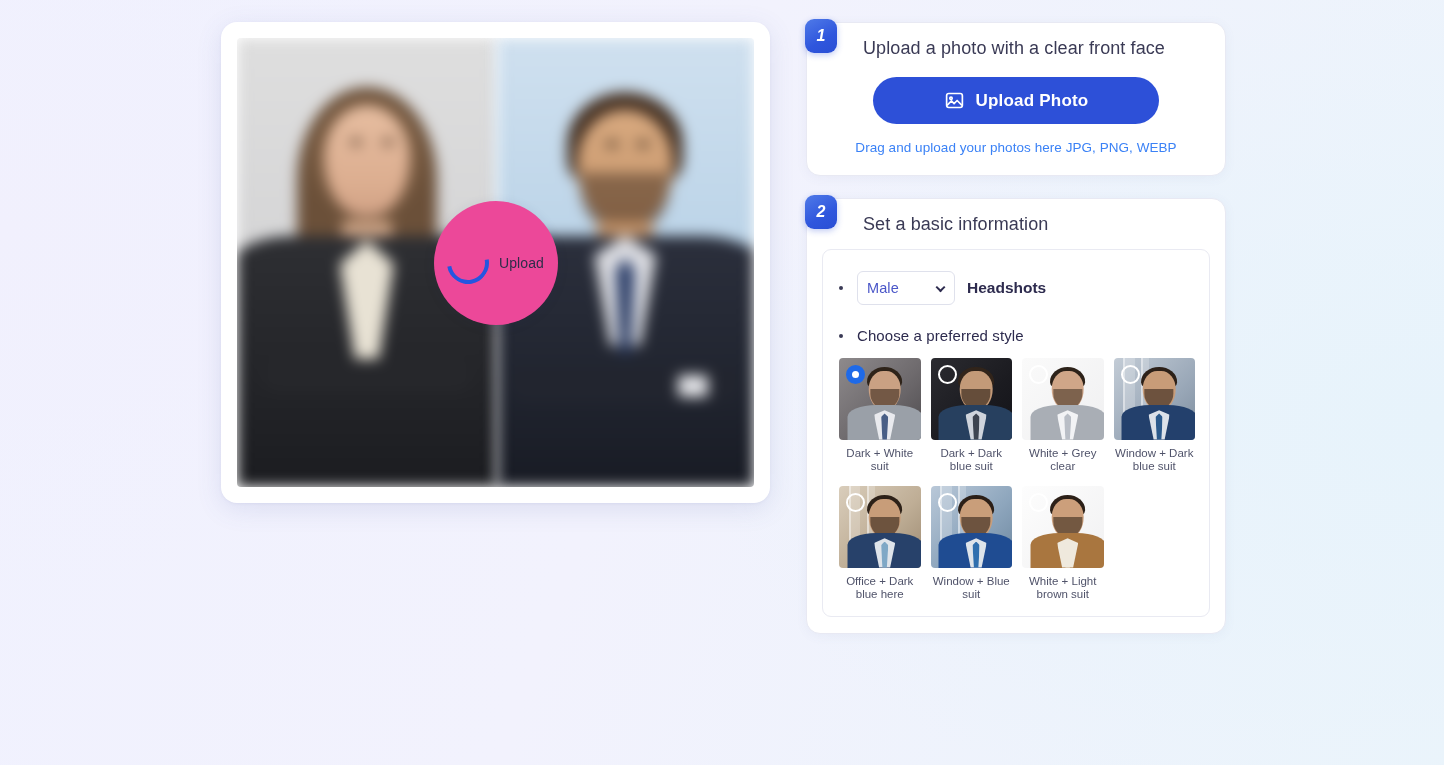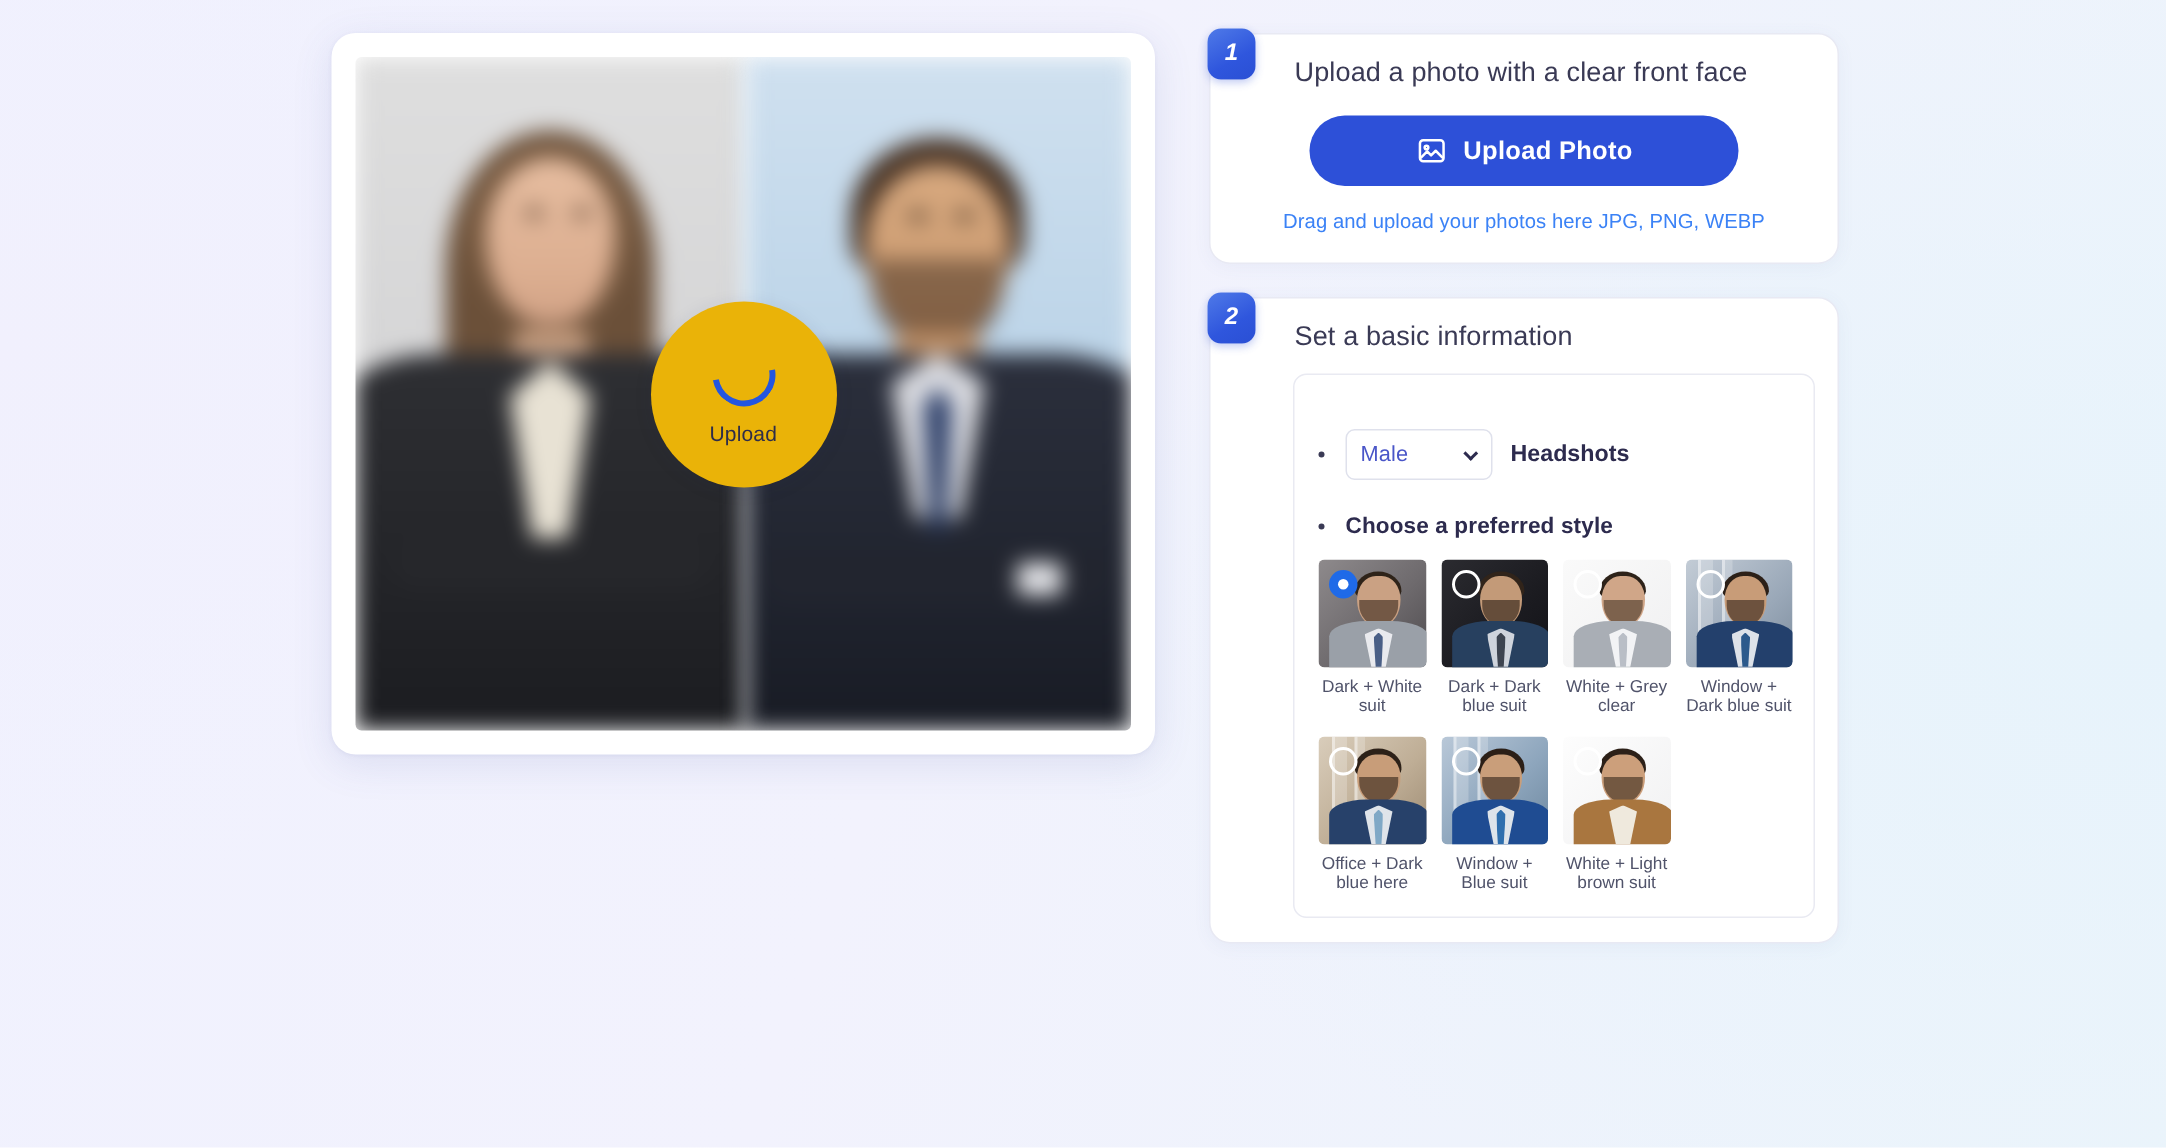--- a/index.html
+++ b/index.html
@@ -173,24 +173,23 @@
     position: absolute; right: 18%; bottom: 20%;
     width: 30px; height: 22px; background: #e2e3e7; border-radius: 4px;
   }
 
   
   .upload-spinner {
     position: absolute;
     left: 50%; top: 50%;
     transform: translate(-50%, -50%);
     width: 124px; height: 124px;
-    background: #eab308;
+    background: #ec4899;
     border-radius: 50%;
     display: flex;
-    flex-direction: column;
     align-items: center;
     justify-content: center;
     gap: 10px;
     box-shadow: 0 2px 12px rgba(40,50,90,0.10);
     z-index: 4;
     cursor: pointer;
   }
   .spinner-ring {
     width: 42px; height: 42px;
     border-radius: 50%;
@@ -269,22 +268,21 @@
     color: #3b82f6;
     letter-spacing: 0.05px;
   }
 
   
   .step2-body { padding: 14px 15px 16px; }
 
   .inner-box {
     border: 1px solid #e9eaf2;
     border-radius: 9px;
-    padding: 36px 14px 14px 16px;
-    margin-left: 40px;
+    padding: 21px 14px 14px 16px;
   }
 
   .field-row {
     display: flex;
     align-items: center;
     gap: 12px;
     margin-bottom: 22px;
   }
   .bullet {
     width: 4px; height: 4px; border-radius: 50%;
@@ -319,21 +317,21 @@
     font-weight: 700;
     color: #2d2b4e;
   }
 
   .section-label-row {
     display: flex; align-items: center; gap: 12px;
     margin-bottom: 14px;
   }
   .section-label {
     font-size: 15px;
-    font-weight: 700;
+    font-weight: 400;
     color: #2d2b4e;
     letter-spacing: 0.1px;
   }
 
   .style-grid {
     display: grid;
     grid-template-columns: repeat(4, 1fr);
     gap: 12px 10px;
   }
 

